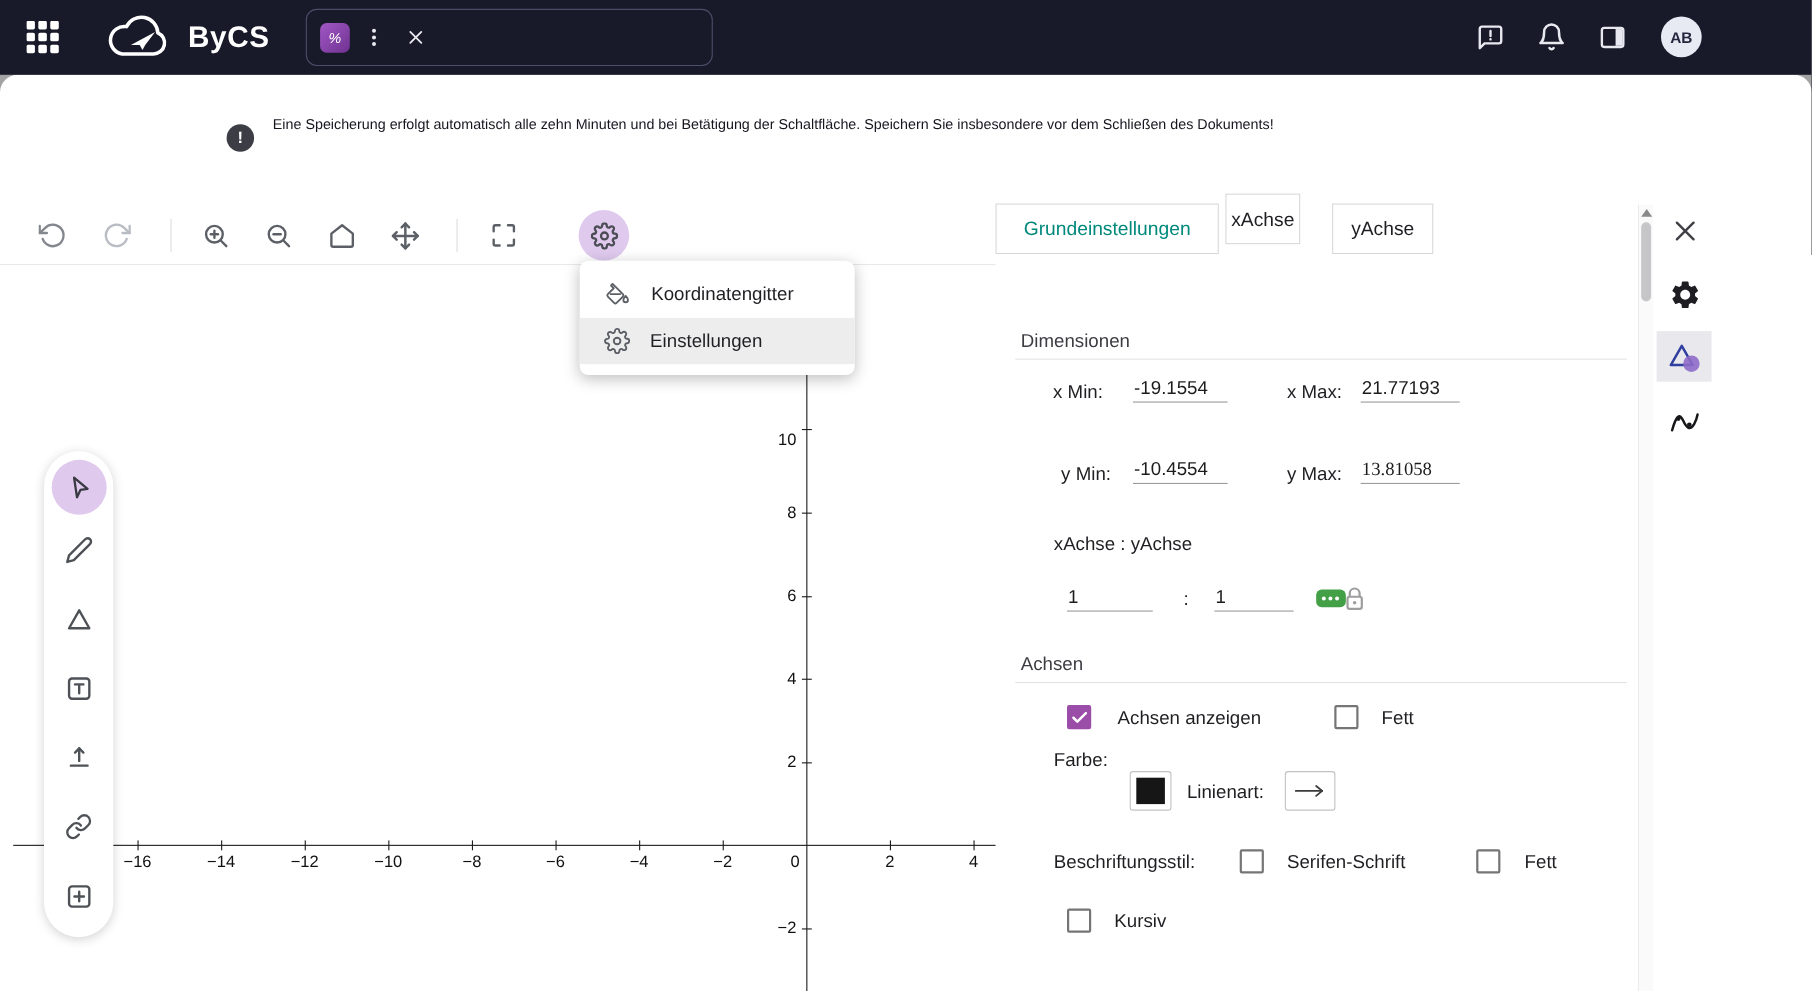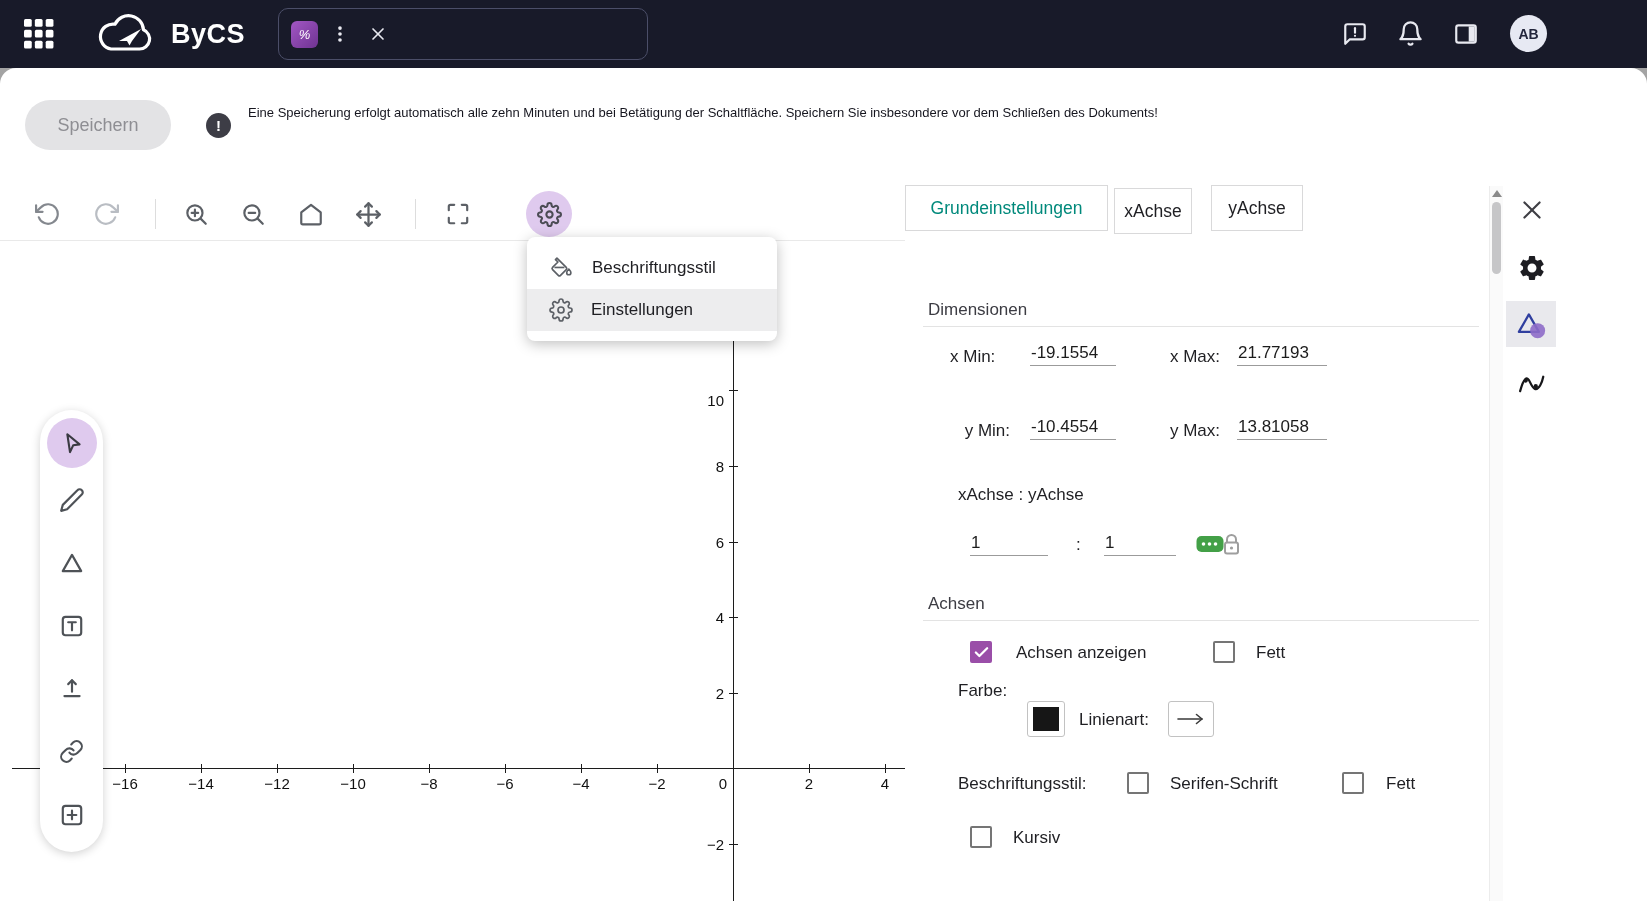--- a/index.html
+++ b/index.html
@@ -143,21 +143,20 @@
     </button>
     <button class="abs tb-ic" style="left:1453px;top:21px">
       <svg width="26" height="26" viewBox="0 0 24 24" class="stroke">
         <rect x="3" y="4" width="18" height="16" rx="2"></rect>
         <rect x="14.5" y="5" width="5.6" height="14" fill="currentColor" stroke="none"></rect>
       </svg>
     </button>
     <button class="avatar">AB</button>
   </header>
 
-  <button class="save-btn">Speichern</button>
   <div class="info-dot">!</div>
   <p class="notice">Eine Speicherung erfolgt automatisch alle zehn Minuten und bei Betätigung der Schaltfläche. Speichern Sie insbesondere vor dem Schließen des Dokuments!</p>
 
   <button class="tbtn dim1" style="left:28px">
     <svg width="26" height="26" viewBox="0 0 24 24" class="stroke">
       <polyline points="1 4 1 10 7 10"></polyline>
         <path d="M3.51 15a9 9 0 1 0 2.13-9.36L1 10"></path>
     </svg>
   </button>
   <button class="tbtn dim2" style="left:86px">
@@ -253,21 +252,21 @@
     <span class="yl" style="left:724px;top:844px">−2</span>
   </div>
 
   <div class="menu">
     <button class="mi">
       <svg class="mic" width="25" height="25" viewBox="0 0 24 24" fill="none" stroke="currentColor" stroke-width="1.6" stroke-linejoin="round">
         <path d="M7.62 2 6.21 3.41l2.38 2.38-5.15 5.15a1.5 1.5 0 0 0 0 2.12l5.5 5.5a1.5 1.5 0 0 0 2.12 0l5.5-5.5a1.5 1.5 0 0 0 0-2.12Z"></path>
         <path d="M5.21 11h9.6"></path>
         <path d="M19 12.5s-2 2.17-2 3.5a2 2 0 0 0 4 0c0-1.33-2-3.5-2-3.5Z"></path>
       </svg>
-      <span>Beschriftungsstil</span>
+      <span>Koordinatengitter</span>
     </button>
     <button class="mi hl">
       <svg class="mic" width="24" height="24" viewBox="0 0 24 24" class2="stroke" fill="none" stroke="currentColor" stroke-width="1.7" stroke-linecap="round" stroke-linejoin="round">
         <circle cx="12" cy="12" r="3"></circle>
         <path d="M19.4 15a1.65 1.65 0 0 0 .33 1.82l.06.06a2 2 0 0 1 0 2.83 2 2 0 0 1-2.83 0l-.06-.06a1.65 1.65 0 0 0-1.82-.33 1.65 1.65 0 0 0-1 1.51V21a2 2 0 0 1-2 2 2 2 0 0 1-2-2v-.09A1.65 1.65 0 0 0 9 19.4a1.65 1.65 0 0 0-1.82.33l-.06.06a2 2 0 0 1-2.83 0 2 2 0 0 1 0-2.83l.06-.06a1.65 1.65 0 0 0 .33-1.82 1.65 1.65 0 0 0-1.51-1H3a2 2 0 0 1-2-2 2 2 0 0 1 2-2h.09A1.65 1.65 0 0 0 4.6 9a1.65 1.65 0 0 0-.33-1.82l-.06-.06a2 2 0 0 1 0-2.83 2 2 0 0 1 2.83 0l.06.06a1.65 1.65 0 0 0 1.82.33H9a1.65 1.65 0 0 0 1-1.51V3a2 2 0 0 1 2-2 2 2 0 0 1 2 2v.09a1.65 1.65 0 0 0 1 1.51 1.65 1.65 0 0 0 1.82-.33l.06-.06a2 2 0 0 1 2.83 0 2 2 0 0 1 0 2.83l-.06.06a1.65 1.65 0 0 0-.33 1.82V9a1.65 1.65 0 0 0 1.51 1H21a2 2 0 0 1 2 2 2 2 0 0 1-2 2h-.09a1.65 1.65 0 0 0-1.51 1z"></path>
       </svg>
       <span>Einstellungen</span>
     </button>
   </div>
 
@@ -310,39 +309,39 @@
       <svg width="26" height="26" viewBox="0 0 24 24" class="stroke" stroke-width="1.8">
         <rect x="3.5" y="3.5" width="17" height="17" rx="2.5"></rect>
           <path d="M12 8v8M8 12h8"></path>
       </svg>
     </button>
   </div>
 
   <button class="tab active" style="left:905px;top:185px;width:203px">
     <span>Grundeinstellungen</span>
   </button>
-  <button class="tab" style="left:1114px;top:188px;width:78px">
+  <button class="tab" style="left:1114px;top:176px;width:68px">
     <span>xAchse</span>
   </button>
   <button class="tab" style="left:1211px;top:185px;width:92px">
     <span>yAchse</span>
   </button>
 
   <div class="sec-h" style="left:928px;top:300px">Dimensionen</div>
   <div class="sec-hr" style="left:923px;top:326px;width:556px"></div>
 
-  <span class="plabel" style="left:950px;top:347px;width:60px;text-align:left">x Min:</span>
+  <span class="plabel" style="left:950px;top:347px;width:60px;text-align:center">x Min:</span>
   <input class="pinput" style="left: 1030px; top: 341px; width: 86px;" value="-19.1554">
   <span class="plabel" style="left:1155px;top:347px;width:65px;text-align:right">x Max:</span>
   <input class="pinput" style="left: 1237px; top: 341px; width: 90px;" value="21.77193">
 
   <span class="plabel" style="left:950px;top:421px;width:60px;text-align:right">y Min:</span>
   <input class="pinput" style="left: 1030px; top: 415px; width: 86px;" value="-10.4554">
   <span class="plabel" style="left:1155px;top:421px;width:65px;text-align:right">y Max:</span>
-  <input class="pinput" style="left: 1237px; top: 415px; width: 90px;" value="13.81058">
+  <input class="pinput" style="left: 1237px; top: 415px; width: 90px; font-family: Liberation Serif, serif;" value="13.81058">
 
   <span class="plabel" style="left:958px;top:485px">xAchse : yAchse</span>
   <input class="pinput" style="left: 970px; top: 531px; width: 78px;" value="1">
   <span class="plabel" style="left:1076px;top:535px">:</span>
   <input class="pinput" style="left: 1104px; top: 531px; width: 72px;" value="1">
   <button class="ratio-lock">
     <svg width="46" height="28" viewBox="0 0 46 28">
       <rect x="0.5" y="6" width="27" height="16" rx="5" fill="#43a047"></rect>
       <circle cx="7.5" cy="14" r="1.8" fill="#ffffff"></circle>
         <circle cx="13.5" cy="14" r="1.8" fill="#ffffff"></circle>

